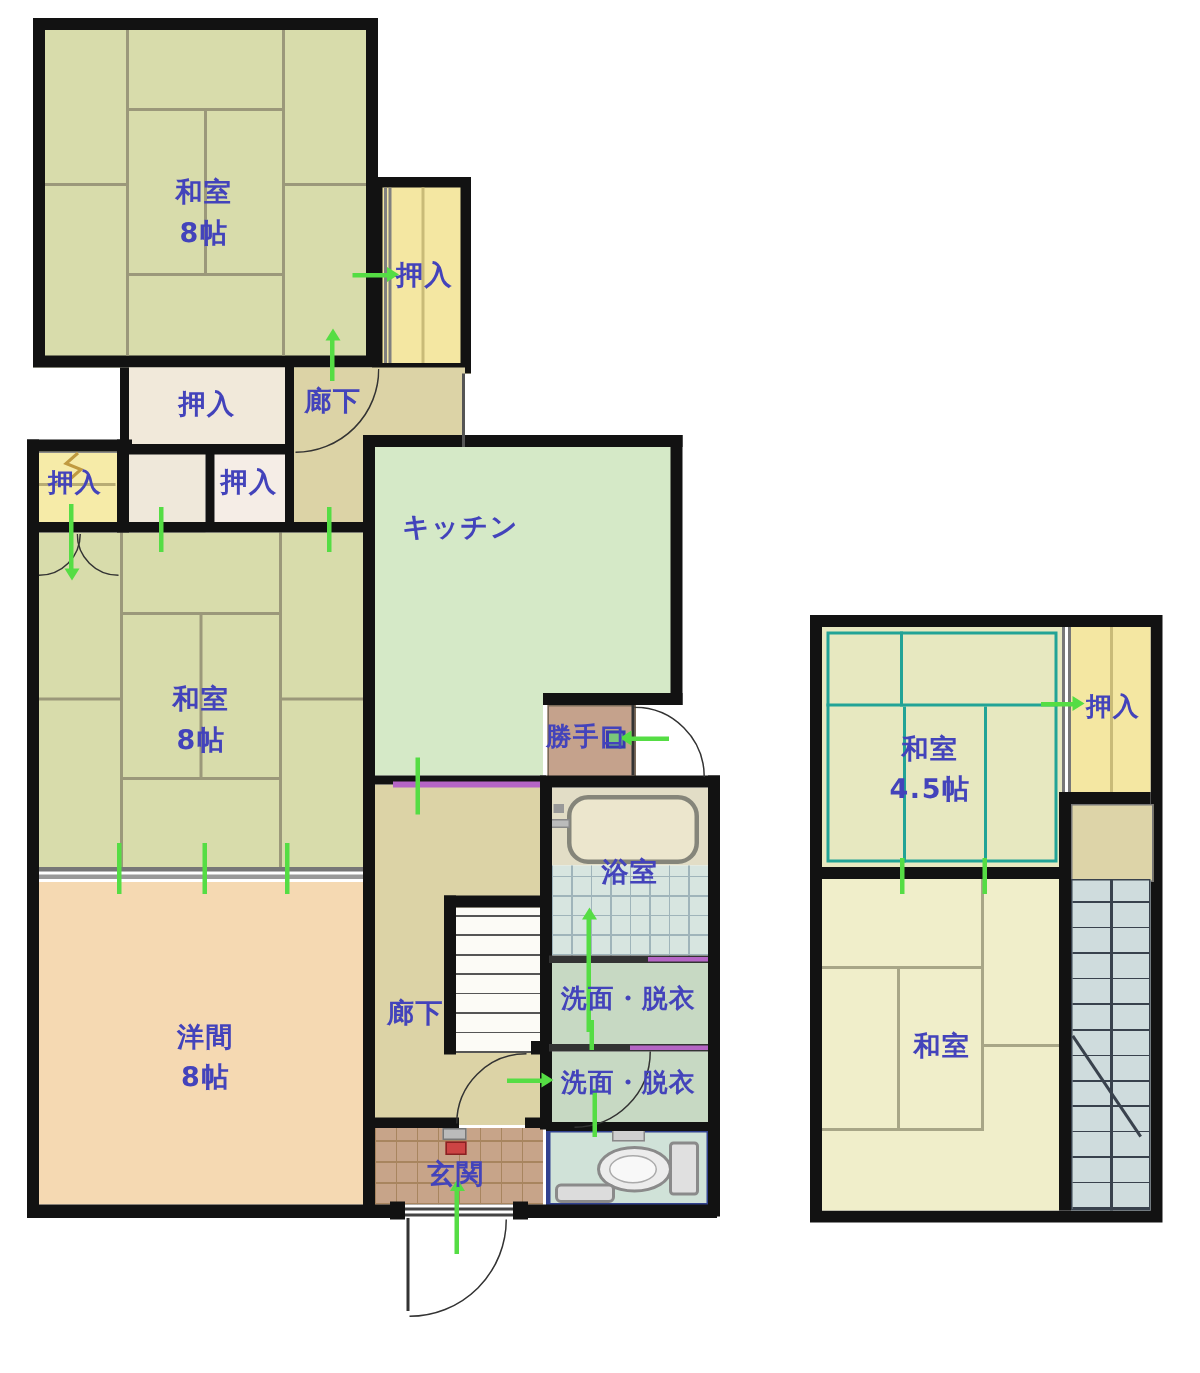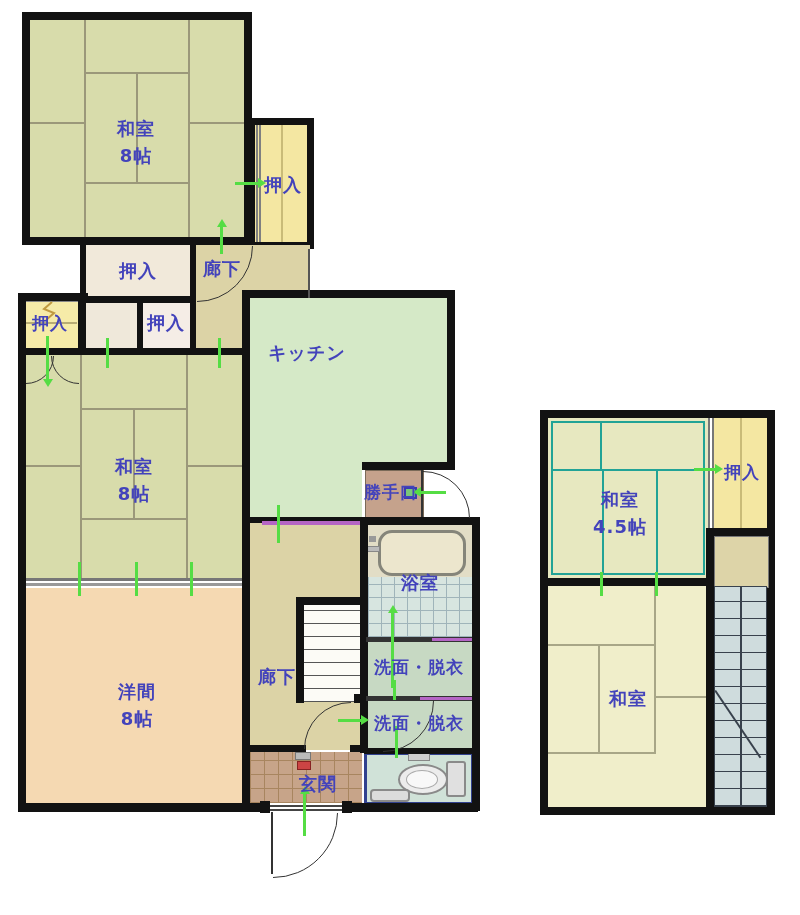--- a/index.html
+++ b/index.html
@@ -239,21 +239,21 @@
   </div>
   <div class="lbl sm" style="left:391px;top:492px;">勝手口</div>
   <div class="lbl" style="left:420px;top:582px;">浴室</div>
   <div class="lbl sm" style="left:419px;top:667px;">洗面・脱衣</div>
   <div class="lbl sm" style="left:419px;top:723px;">洗面・脱衣</div>
   <div class="lbl" style="left:137px;top:705px;">
     <span>洋間</span>
     <span>8帖</span>
   </div>
   <div class="lbl" style="left:277px;top:676px;">廊下</div>
-  <div class="lbl" style="left:318px;top:783px;">玄関</div>
+  <div class="lbl" style="left:304px;top:783px;">玄関</div>
   <div class="lbl" style="left:620px;top:513px;">
     <span>和室</span>
     <span>4.5帖</span>
   </div>
   <div class="lbl sm" style="left:742px;top:472px;">押入</div>
   <div class="lbl" style="left:628px;top:698px;">和室</div>
 
 </div>
 
 </body></html>

